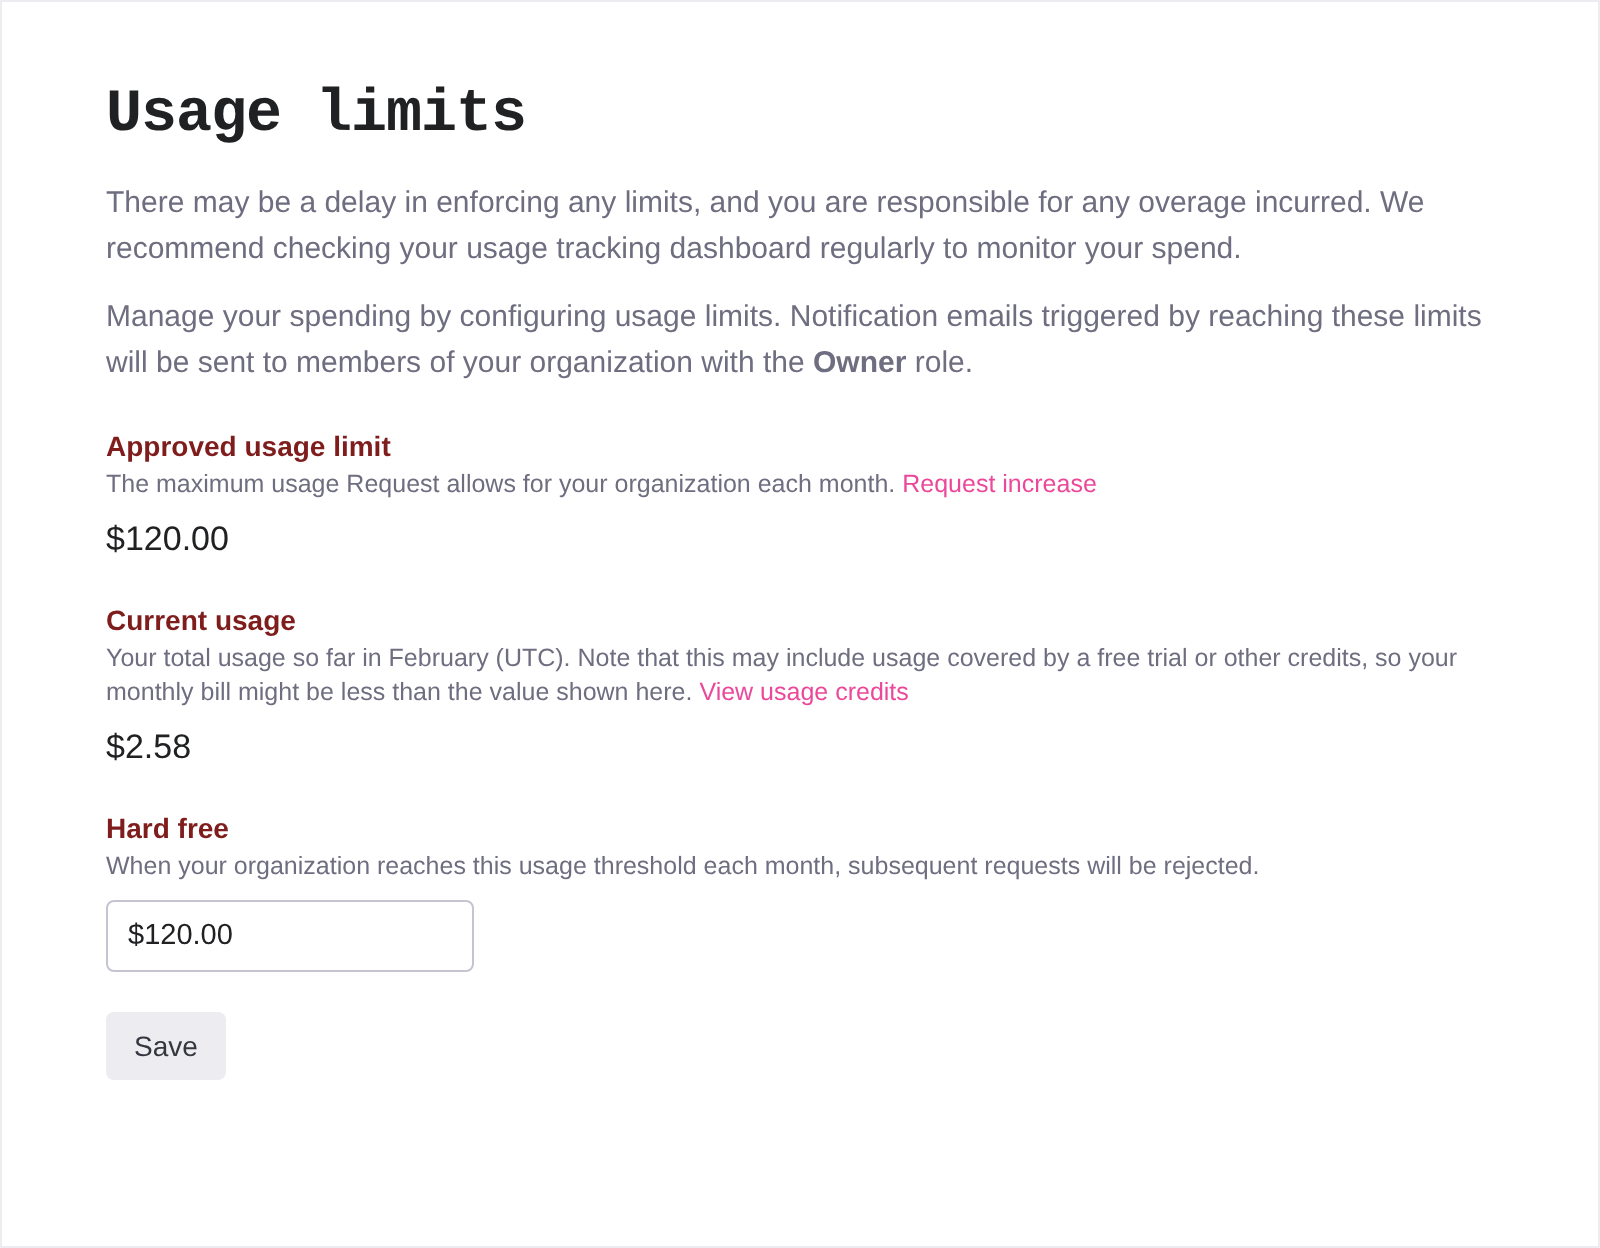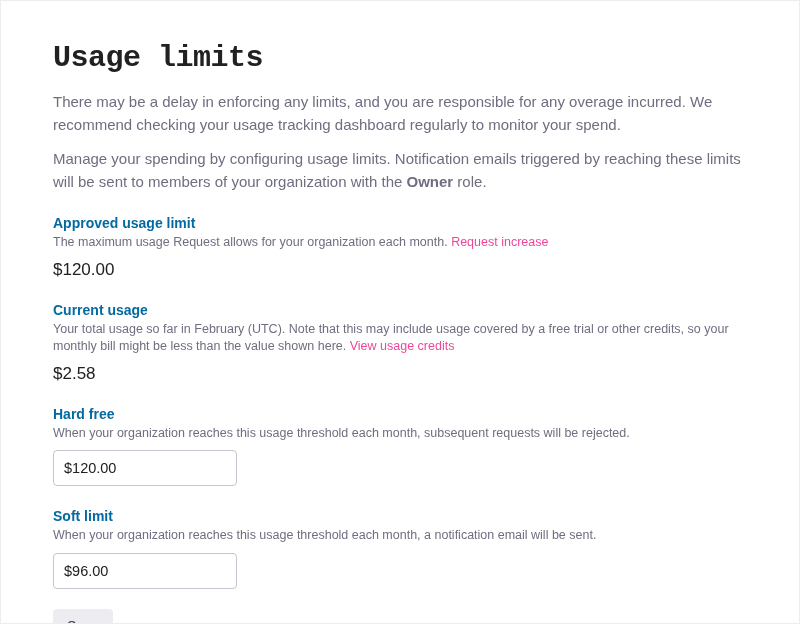--- a/index.html
+++ b/index.html
@@ -36,21 +36,21 @@
     .intro b {
       color: #6e6e80;
       font-weight: 700;
     }
     .section {
       margin-top: 22px;
     }
     .section-title {
       font-weight: 700;
       font-size: 14px;
-      color: #0369a1;
+      color: #7f1d1d;
       margin-bottom: 3px;
     }
     .section-desc {
       font-size: 12.5px;
       color: #6e6e80;
       line-height: 1.4;
     }
     .section-desc a.link,
     span.link {
       color: #ec4899;
@@ -115,21 +115,16 @@
     </div>
     <div class="section-value">$2.58</div>
   </div>
 
   <div class="section">
     <div class="section-title">Hard free</div>
     <div class="section-desc">When your organization reaches this usage threshold each month, subsequent requests will be rejected.</div>
     <input class="input" type="text" value="$120.00" style="">
   </div>
 
-  <div class="section">
-    <div class="section-title">Soft limit</div>
-    <div class="section-desc">When your organization reaches this usage threshold each month, a notification email will be sent.</div>
-    <input class="input" type="text" value="$96.00" style="">
-  </div>
 
   <button class="save-btn">Save</button>
 
 </div>
 
 </body></html>

